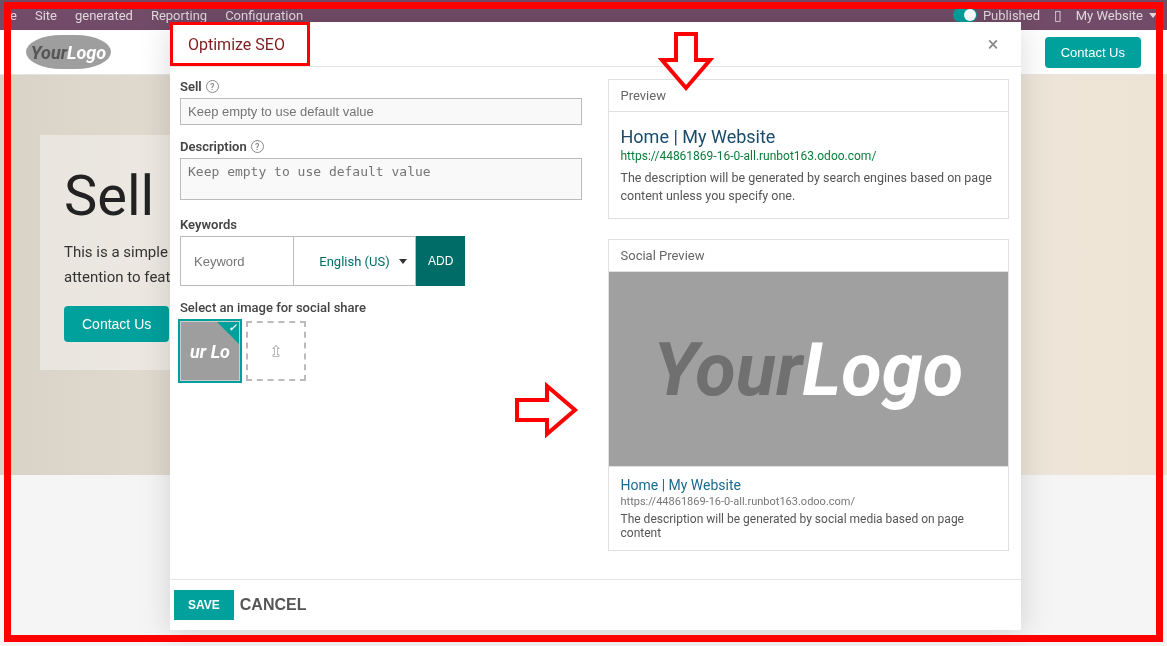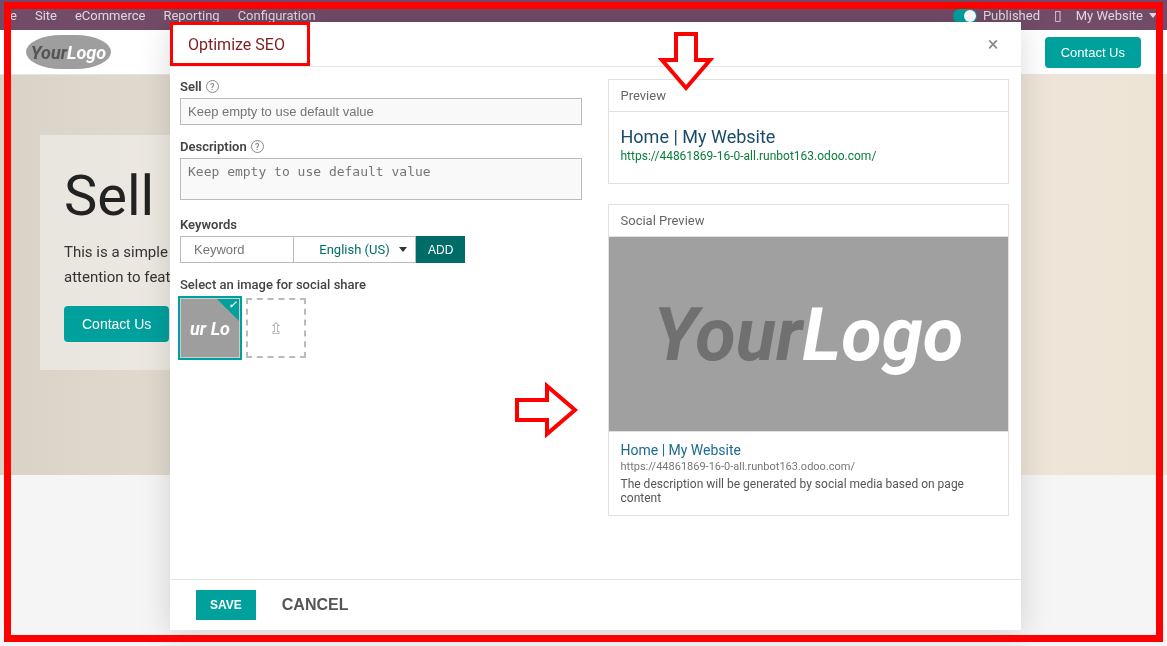--- a/index.html
+++ b/index.html
@@ -1,19 +1,19 @@
 <!DOCTYPE html>
 <html><head>
 <meta charset="utf-8">
 <style>
 * { box-sizing: border-box; margin: 0; padding: 0; }
 body { font-family: -apple-system, BlinkMacSystemFont, "Segoe UI", Roboto, sans-serif; font-size: 13px; background: #f5f5f5; width: 1167px; height: 646px; overflow: hidden; position: relative; }
 .topbar { height: 30px; background: #714B67; display: flex; align-items: center; padding: 0 10px; color: #e0d6dc; font-size: 13px; gap: 18px; }
 .topbar-item { cursor: pointer; }
-.topbar-right { margin-left: auto; display: flex; align-items: flex-end; gap: 14px; }
+.topbar-right { margin-left: auto; display: flex; align-items: center; gap: 14px; }
 .pub-toggle { width: 24px; height: 14px; background: #00A09D; border-radius: 8px; position: relative; }
 .pub-toggle::after { content:""; position:absolute; right:1px; top:1px; width:12px; height:12px; background:#fff; border-radius:50%; }
 .nav-right { display:flex; align-items:center; gap:6px; }
 .chev-down { width:0; height:0; border-left:4px solid transparent; border-right:4px solid transparent; border-top:5px solid #e0d6dc; }
 .subbar { height: 45px; background:#fff; display:flex; align-items:center; padding:0 26px; border-bottom:1px solid #e5e5e5; }
 .logo-pill { width:85px; height:34px; background:#9E9E9E; border-radius:50%/60%; display:flex; align-items:center; justify-content:center; color:#fff; font-weight:bold; font-style:italic; font-size:18px; }
 .logo-pill .y { color:#555; }
 .contactus-btn { margin-left:auto; background:#00A09D; color:#fff; padding:8px 16px; border-radius:4px; border:none; cursor:pointer; font-size:13px; }
 .hero { position:relative; height:400px; background:#e8e2d8; padding:60px 40px; }
 .hero-bg { position:absolute; inset:0; background:linear-gradient(90deg,#d9d3c7 0%,#e8e2d8 30%,#f0ebe1 60%,#ede3d5 100%); }
@@ -32,53 +32,53 @@
 .modal-right { width:50%; padding:12px 12px 12px 12px; overflow:auto; }
 .field-label { font-size:13px; font-weight:600; color:#444; margin-bottom:4px; display:flex; align-items:center; gap:4px; }
 .help-icon { width:13px; height:13px; border:1px solid #888; border-radius:50%; font-size:9px; display:flex; align-items:center; justify-content:center; color:#888; }
 .text-input { width:100%; border:1px solid #bbb; background:#f9f9f9; padding:5px 7px; font-size:13px; color:#666; }
 .text-area { width:100%; border:1px solid #bbb; background:#f9f9f9; padding:5px 7px; font-size:13px; color:#666; height:42px; resize:none; }
 .field-block { margin-bottom:14px; }
 .kw-row { display:flex; }
 .kw-input { width:114px; border:1px solid #bbb; padding:5px 13px; font-size:13px; color:#666; background:#fff; }
 .lang-select { width:122px; border:1px solid #bbb; border-left:none; padding:5px 7px; font-size:13px; color:#006C67; display:flex; align-items:center; justify-content:center; gap:18px; background:#fff; position:relative; }
 .lang-select .chev { position:absolute; right:8px; width:0; height:0; border-left:4px solid transparent; border-right:4px solid transparent; border-top:5px solid #333; }
-.add-btn { background:#006C67; color:#fff; border:none; padding:6px 12px; font-size:12px; cursor:pointer; }
+.add-btn { background:#006C67; color:#fff; border:none; padding:18px 12px; font-size:12px; cursor:pointer; }
 .sel-img-label { font-size:13px; color:#444; margin-top:8px; margin-bottom:6px; font-weight:500; }
 .thumb-row { display:flex; gap:6px; }
 .thumb { width:60px; height:60px; border:1px solid #ccc; position:relative; background:#9E9E9E; display:flex; align-items:center; justify-content:center; color:#fff; font-weight:bold; font-style:italic; overflow:hidden; }
 .thumb .corner { position:absolute; top:0; right:0; width:0; height:0; border-top:22px solid #00A09D; border-left:22px solid transparent; }
 .thumb .check { position:absolute; top:0; right:2px; color:#fff; font-size:10px; }
 .thumb.selected { outline:2px solid #00A09D; }
 .thumb-upload { width:60px; height:60px; border:2px dashed #bbb; display:flex; align-items:center; justify-content:center; color:#aaa; font-size:16px; }
 .preview-card { border:1px solid #e0e0e0; margin-bottom:20px; }
 .preview-head { padding:8px 12px; font-size:13px; color:#666; border-bottom:1px solid #e0e0e0; }
 .preview-body { padding:14px 12px; }
 .prev-title { font-size:18px; color:#1a4b6b; margin-bottom:2px; }
 .prev-url { font-size:12px; color:#0a7d3a; margin-bottom:6px; }
 .prev-desc { font-size:12.5px; color:#555; line-height:1.4; }
 .social-img { height:195px; background:#A0A0A0; display:flex; align-items:center; justify-content:center; color:#fff; font-size:74px; font-weight:bold; font-style:italic; overflow:hidden; border-bottom:1px solid #e0e0e0; }
 .social-img .y2 { color:#707070; }
 .social-info { padding:10px 12px; }
 .social-title { font-size:14px; color:#1a6b8f; margin-bottom:2px; }
 .social-url { font-size:11px; color:#777; }
 .social-desc { font-size:12px; color:#555; margin-top:4px; }
-.modal-footer { display:flex; gap:26px; padding:10px 26px; border-top:1px solid #e5e5e5; }
+.modal-footer { display:flex; gap:6px; padding:10px 4px; border-top:1px solid #e5e5e5; }
 .save-btn { background:#00A09D; color:#fff; border:none; padding:8px 14px; font-size:12px; font-weight:600; cursor:pointer; }
 .cancel-btn { background:transparent; color:#555; border:none; font-size:16px; font-weight:600; cursor:pointer; }
 .arrow { position:absolute; z-index:70; pointer-events:none; }
 .arrow svg { display:block; }
 </style>
 </head>
 <body>
 
 <div class="topbar">
   <span class="topbar-item">e</span>
   <span class="topbar-item">Site</span>
-  <span class="topbar-item">eCommerce</span>
+  <span class="topbar-item">generated</span>
   <span class="topbar-item">Reporting</span>
   <span class="topbar-item">Configuration</span>
   <div class="topbar-right">
     <div style="display:flex;align-items:center;gap:6px;">
       <div class="pub-toggle"></div>
       <span>Published</span>
     </div>
     <span style="font-size:14px;">▯</span>
     <div class="nav-right">
       <span>My Website</span>
@@ -150,20 +150,21 @@
           <span>⇫</span>
         </div>
       </div>
     </div>
     <div class="modal-right">
       <div class="preview-card">
         <div class="preview-head">Preview</div>
         <div class="preview-body">
           <div class="prev-title">Home | My Website</div>
           <div class="prev-url">https://44861869-16-0-all.runbot163.odoo.com/</div>
+          <div class="prev-desc">The description will be generated by search engines based on page content unless you specify one.</div>
         </div>
       </div>
       <div class="preview-card">
         <div class="preview-head">Social Preview</div>
         <div class="social-img">
           <span class="y2">Your</span>
             <span>Logo</span>
         </div>
         <div class="social-info">
           <div class="social-title">Home | My Website</div>

